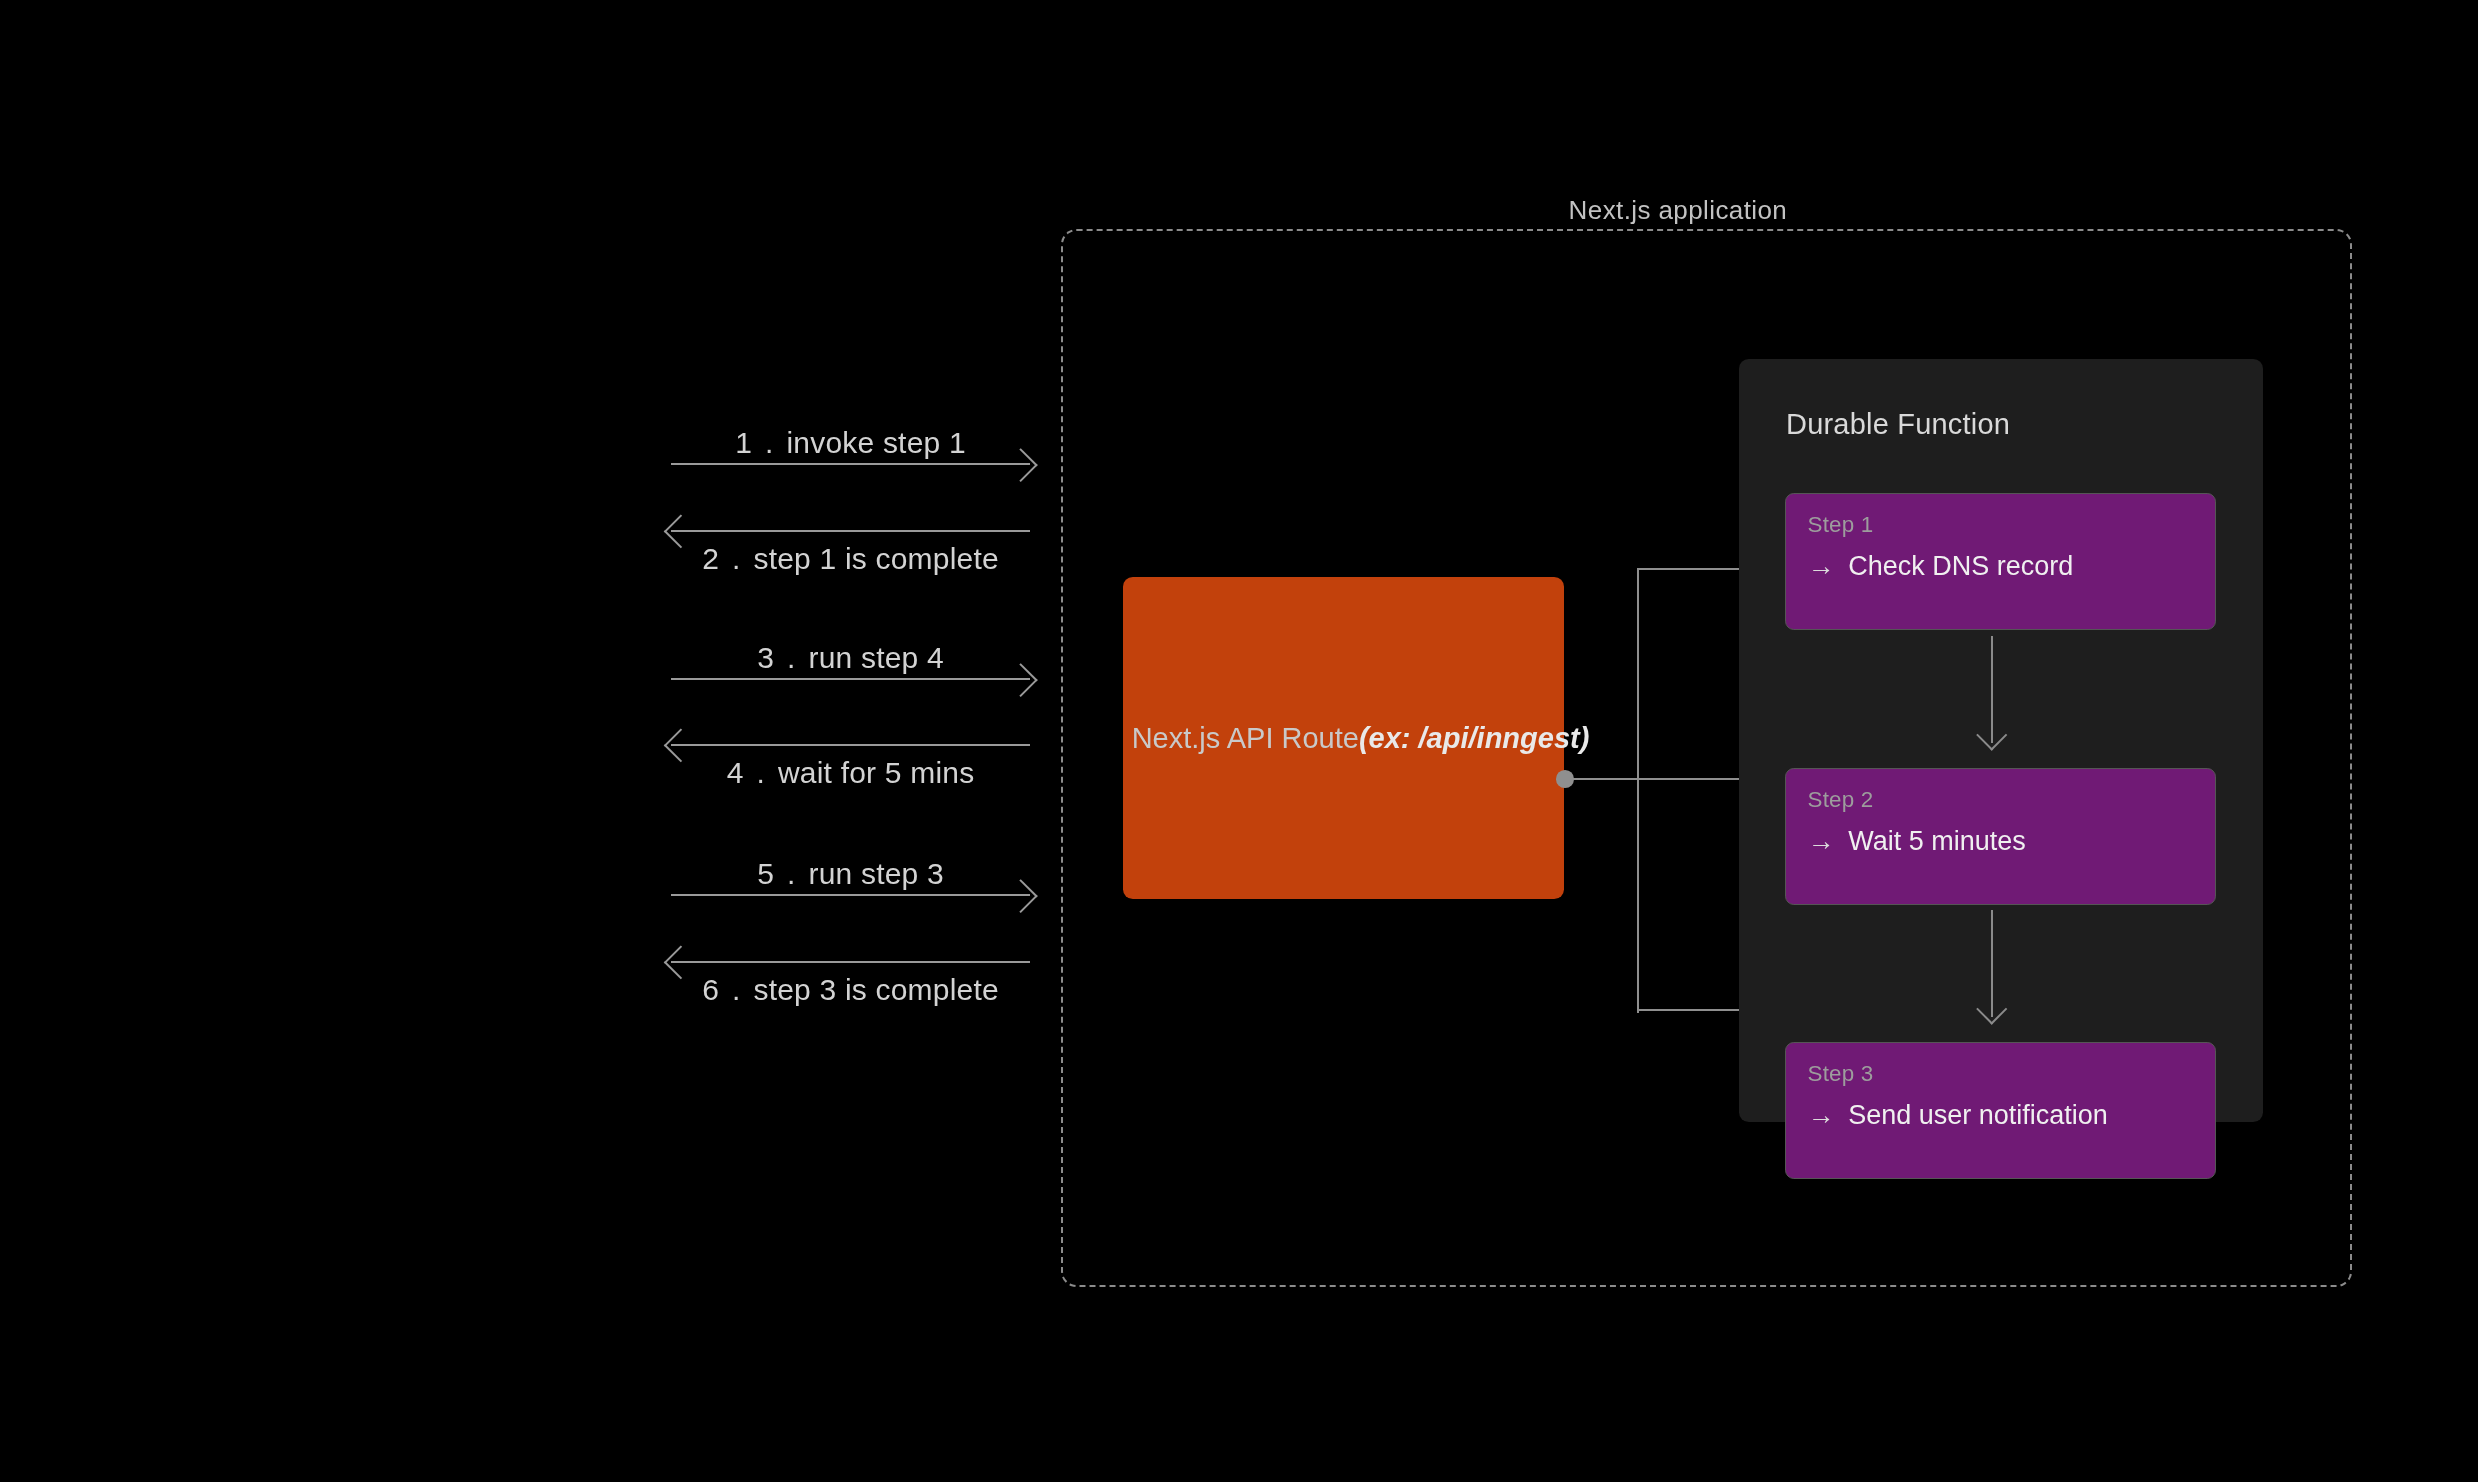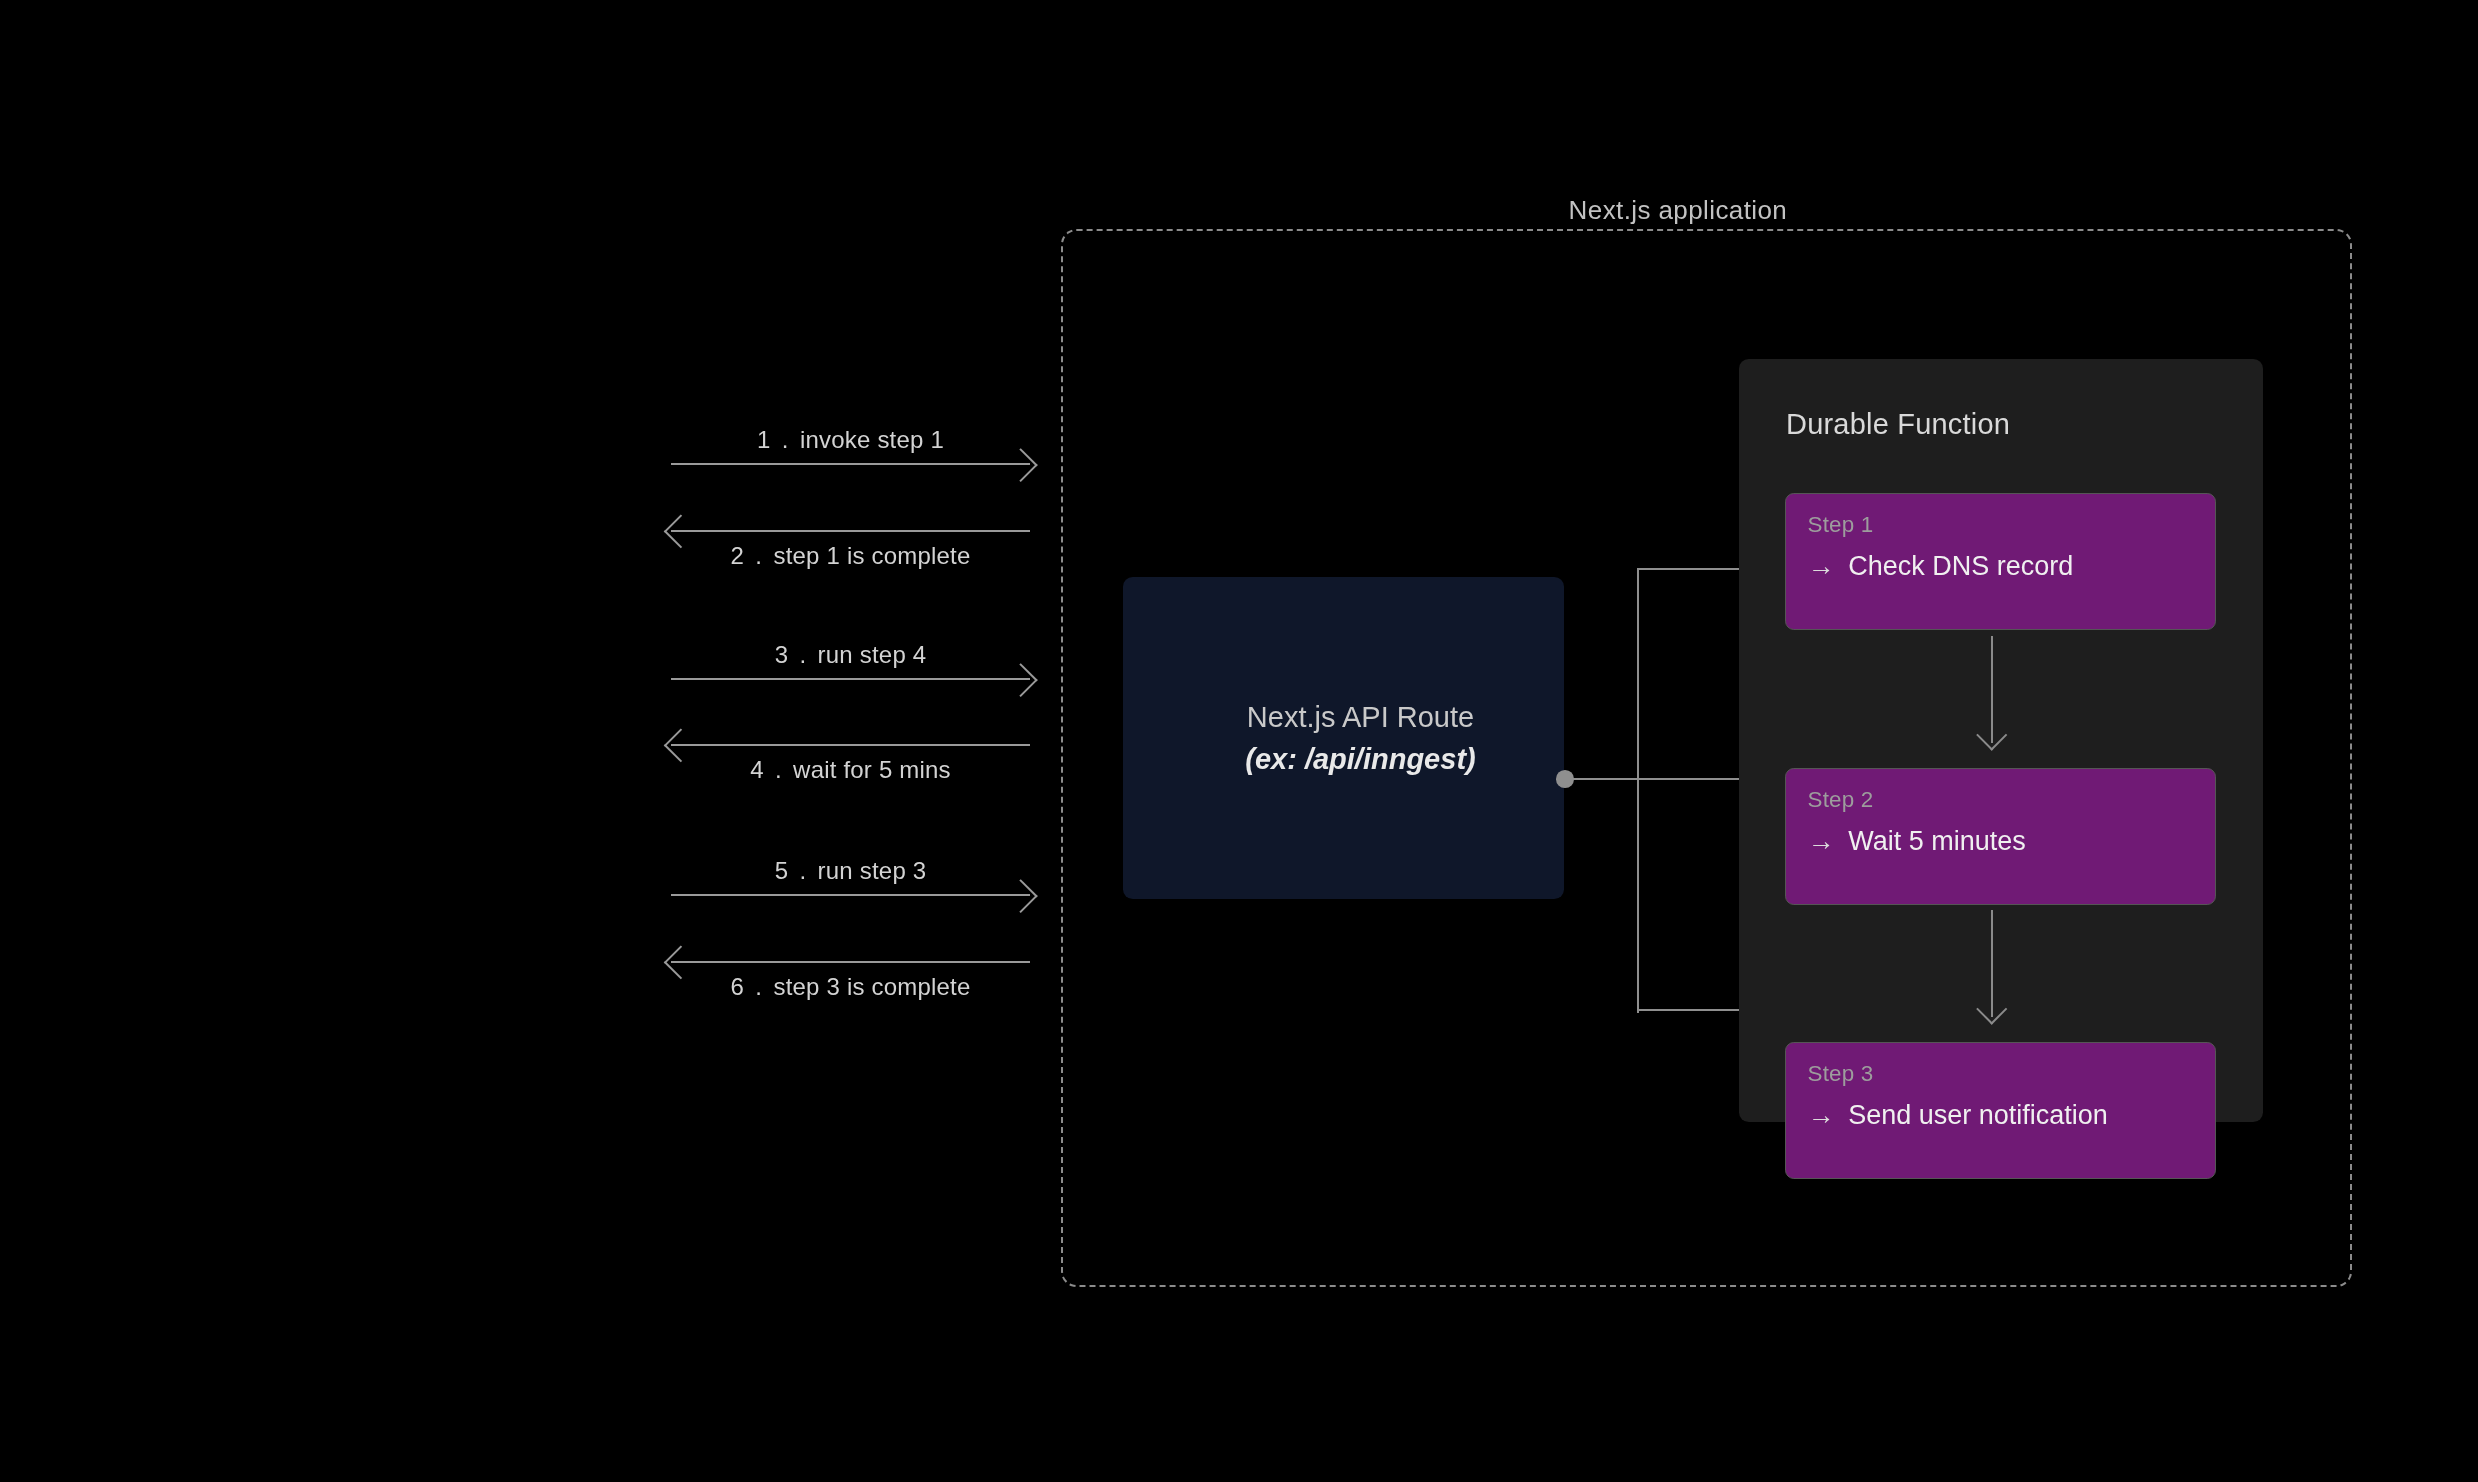--- a/index.html
+++ b/index.html
@@ -79,21 +79,21 @@
   }
   .seq-head.left {
     left: -2px;
     transform: rotate(-135deg);
   }
   .seq-label {
     position: absolute;
     width: 359px;
     text-align: center;
     color: #d3d3d3;
-    font-size: 24px;
+    font-size: 30px;
     letter-spacing: 0.2px;
     white-space: nowrap;
   }
   .seq-label.above { top: -37px; }
   .seq-label.below { top: 11.7px; }
   .seq-num { letter-spacing: 2.4px; }
 
   
   .app-container {
     position: absolute;
@@ -117,24 +117,24 @@
     white-space: nowrap;
   }
 
   
   .api-box {
     position: absolute;
     left: 1123px;
     top: 577px;
     width: 441px;
     height: 322px;
-    background: #0f172a;
+    background: #c2410c;
     border-radius: 9.8px;
     display: flex;
-    flex-direction: column;
+    flex-direction: row;
     align-items: center;
     justify-content: center;
     box-sizing: border-box;
     padding-left: 34px;
   }
   .api-title {
     color: #c9c9c9;
     font-size: 29px;
     line-height: 1.45;
     white-space: nowrap;

